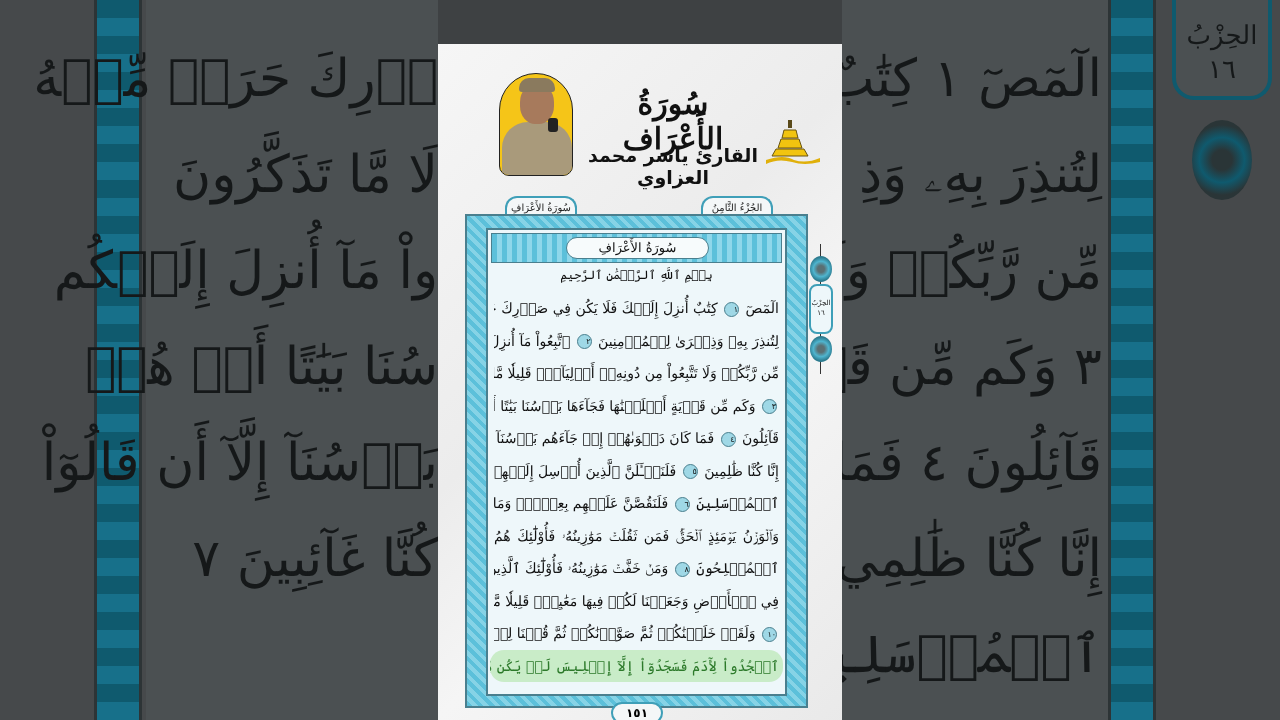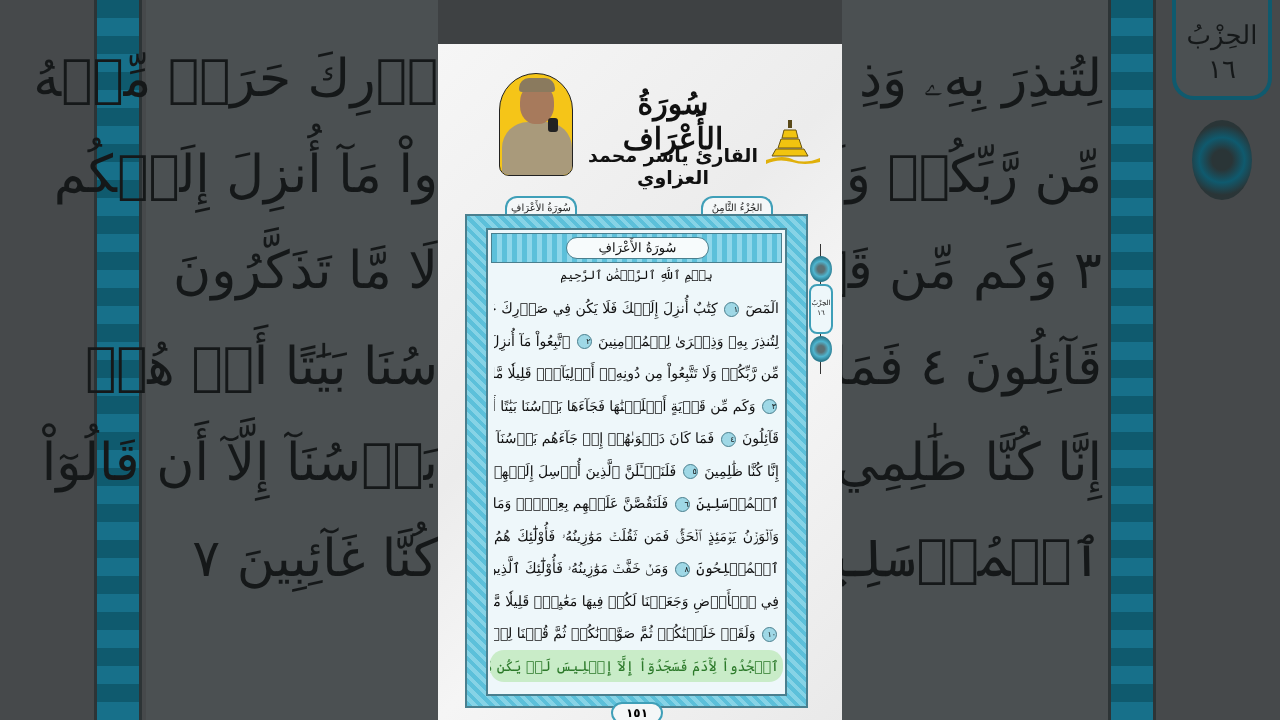--- a/index.html
+++ b/index.html
@@ -96,31 +96,32 @@
   .footer .l2 { position: absolute; left: 86px; top: 16px; font-size: 12px; color: #222; }
 </style>
 </head>
 <body>
 
 <div class="bg-side bg-left">
   <div class="bg-border"></div>
   <div class="bg-page"></div>
   <div class="bg-lines">
     <div>دۡرِكَ حَرَجٞ مِّنۡهُ</div>
+    <div>لَا مَّا تَذَكَّرُونَ</div>
     <div>واْ مَآ أُنزِلَ إِلَيۡكُم</div>
-    <div>لَا مَّا تَذَكَّرُونَ</div>
     <div>سُنَا بَيَٰتًا أَوۡ هُمۡ</div>
     <div>بَأۡسُنَآ إِلَّآ أَن قَالُوٓاْ</div>
     <div>كُنَّا غَآئِبِينَ ٧</div>
   </div>
 </div>
 
 <div class="bg-side bg-right">
   <div class="bg-page"></div>
   <div class="bg-lines">
+    <div>الٓمٓصٓ ١ كِتَٰبٌ</div>
     <div>لِتُنذِرَ بِهِۦ وَذِ</div>
     <div>مِّن رَّبِّكُمۡ وَلَا</div>
     <div>٣ وَكَم مِّن قَرۡيَ</div>
     <div>قَآئِلُونَ ٤ فَمَا</div>
     <div>إِنَّا كُنَّا ظَٰلِمِي</div>
     <div>ٱلۡمُرۡسَلِينَ ٦</div>
   </div>
   <div class="bg-border"></div>
   <div class="bg-hizb">
     <div class="box">

